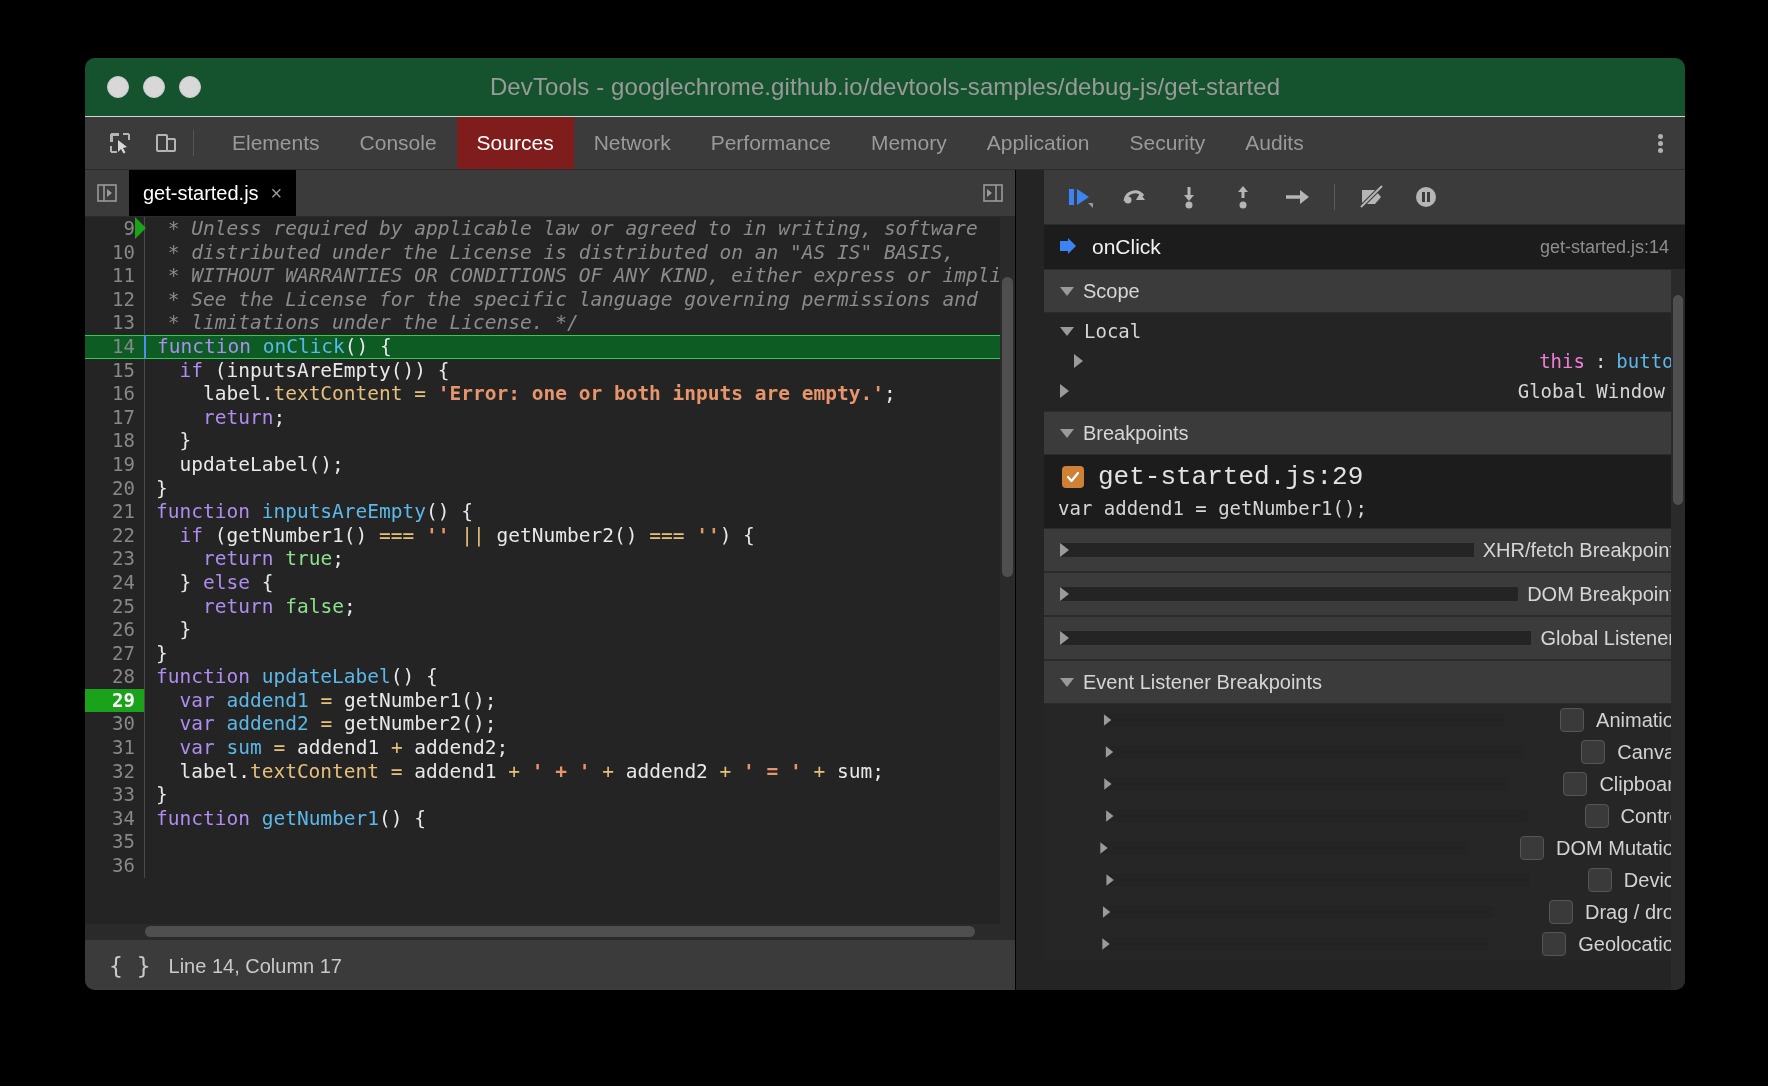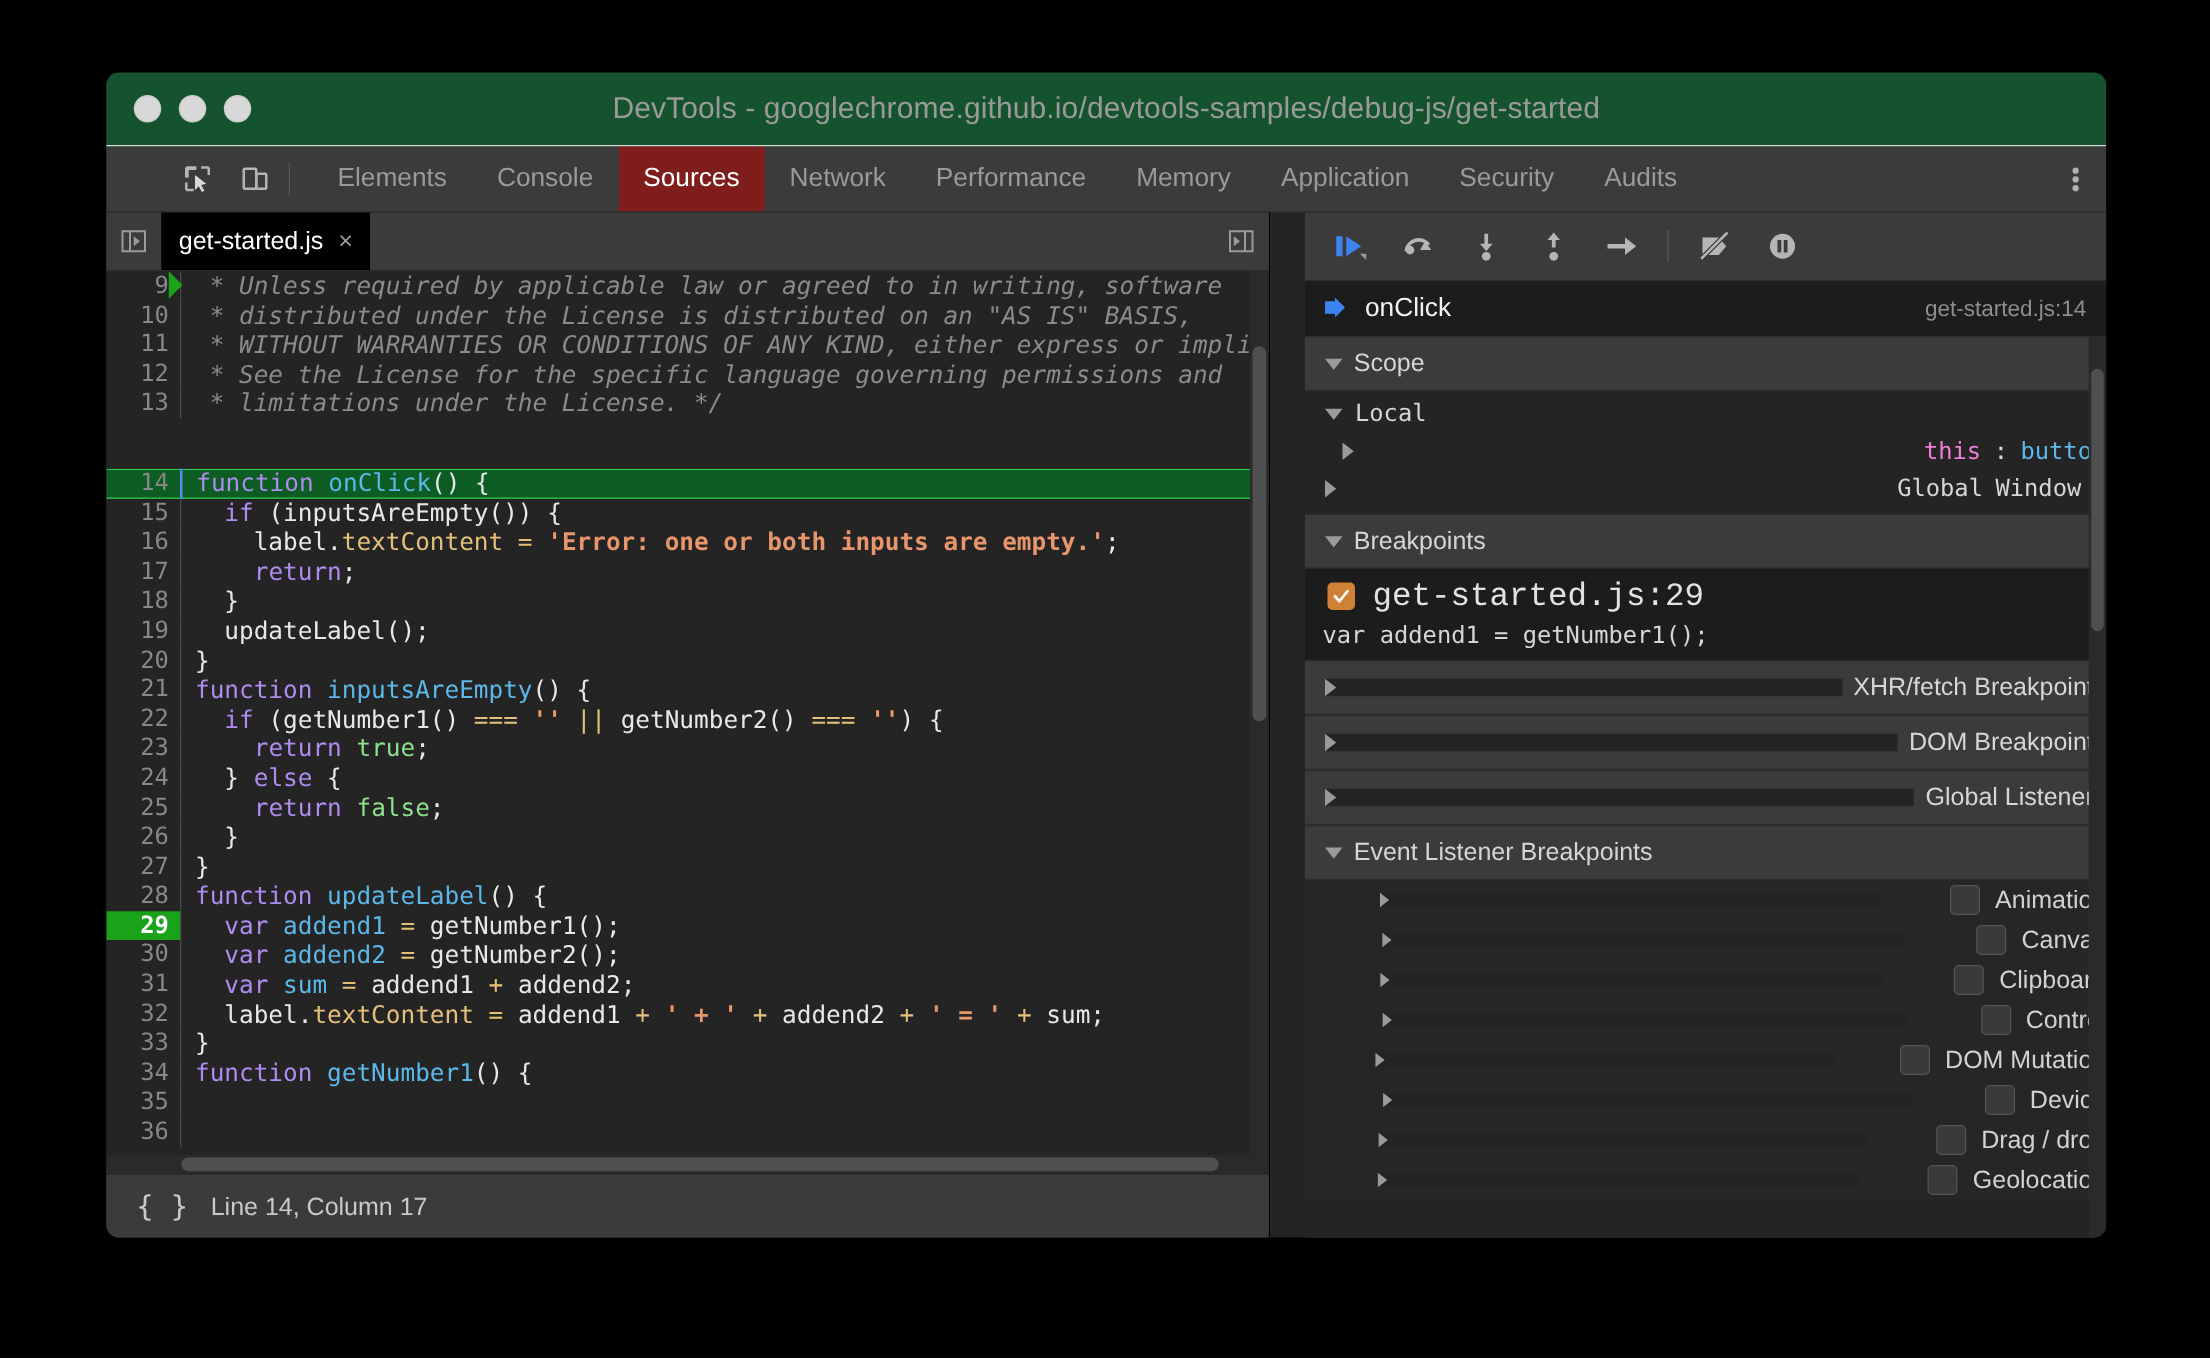--- a/index.html
+++ b/index.html
@@ -17,21 +17,21 @@
             position:relative;border-bottom:1px solid #d5d5d5;}
   .traffic{display:flex;gap:14px;padding-left:22px;}
   .dot{width:20px;height:20px;border-radius:50%;background:#d8d8d8;
        border:1px solid #cccccc;}
   .title{position:absolute;left:0;right:0;text-align:center;
          font-size:24px;color:#9a9a9a;letter-spacing:.1px;
          font-family:"Liberation Sans",sans-serif;pointer-events:none;}
 
   
   .tabstrip{height:52px;background:#3b3b3b;display:flex;align-items:stretch;
-            border-bottom:1px solid #2b2b2b;padding-left:38px;}
+            border-bottom:1px solid #2b2b2b;}
   .tool-icons{display:flex;align-items:center;gap:4px;padding:0 8px 0 14px;}
   .ticon{width:42px;height:42px;display:flex;align-items:center;justify-content:center;
          cursor:pointer;}
   .vsep{width:1px;align-self:center;height:26px;background:#555;margin:0 10px 0 2px;}
   .tabs{display:flex;align-items:stretch;}
   .tab{display:flex;align-items:center;padding:0 20px;font-size:21px;color:#9a9a9a;
        cursor:pointer;white-space:nowrap;}
   .tab.active{background:#7f1d1d;color:#fff;}
   .kebab{margin-left:auto;display:flex;align-items:center;padding:0 22px;cursor:pointer;}
   .kebab i{display:block;width:5px;height:5px;border-radius:50%;background:#b0b0b0;margin:2px 0;}
@@ -53,21 +53,21 @@
 
   
   .editor{flex:1;position:relative;background:#242424;overflow:hidden;
           font-family:"DejaVu Sans Mono",monospace;font-size:19.5px;line-height:23.6px;}
   .codewrap{position:relative;}
   .cline{display:flex;height:23.6px;align-items:center;white-space:pre;}
   .gut{width:50px;min-width:50px;text-align:right;padding-right:9px;color:#888;
        position:relative;font-size:19px;}
   .cline .code{padding-left:11px;border-left:1px solid #4a4a4a;flex:1;color:#e8e8e8;
                height:23.6px;display:flex;align-items:center;}
-  .cline.hl{background:#0c5c23;margin-top:40px;}
+  .cline.hl{background:#0c5c23;}
   .cline.hl .code{border-left:2px solid #4b8ef5;}
   .cline.hl{box-shadow:inset 0 1px 0 #2ecc4e, inset 0 -1px 0 #2ecc4e;}
   .bp .gut{background:#1aa21a;color:#fff;font-weight:bold;border-radius:0;}
   .bparrow{position:absolute;left:50px;top:0;width:0;height:0;
            border-top:11.8px solid transparent;border-bottom:11.8px solid transparent;
            border-left:11px solid #1aa21a;}
 
   
   .c-com{color:#8b8b8b;font-style:italic;}
   .c-kw{color:#af8cf0;}

